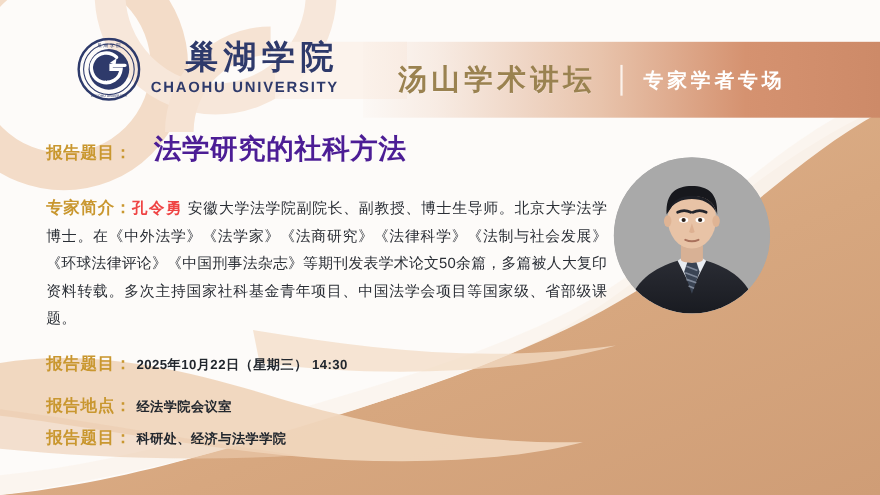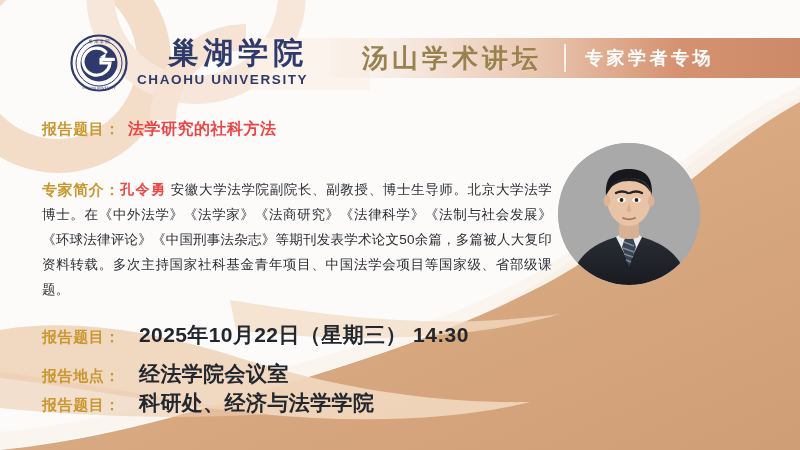--- a/index.html
+++ b/index.html
@@ -38,21 +38,21 @@
     letter-spacing:5px;line-height:1.08;
     white-space:nowrap;
   }
   .uni-en{
     font-size:13.5px;font-weight:700;color:#2e3a6b;
     letter-spacing:1.6px;line-height:1.25;margin-top:3px;
     white-space:nowrap;
   }
 
   .banner{
-    position:absolute;left:330px;top:38px;width:470px;height:40px;
+    position:absolute;left:330px;top:38px;width:470px;height:69px;
     background:linear-gradient(90deg,
        rgba(246,233,224,0.15) 0%,
        rgba(243,223,210,0.55) 14%,
        #e8c3ab 46%,
        #d59270 74%,
        #cd8a68 100%);
     display:flex;align-items:center;
   }
   .banner-main{
     font-family:"DejaVu Serif","Liberation Serif",serif;
@@ -72,26 +72,26 @@
 
   
   .content{position:absolute;left:0;top:0;width:760px;height:450px;text-decoration:underline;}
 
   .row{position:absolute;display:flex;align-items:baseline;white-space:nowrap;}
   .label{
     font-size:15px;font-weight:700;color:#c9972f;
     letter-spacing:.6px;flex:0 0 auto;
   }
   .val-title{
-    font-size:16px;font-weight:700;color:#ef4444;
-    letter-spacing:.5px;margin-left:8px;
+    font-size:25px;font-weight:700;color:#4c1d95;
+    letter-spacing:.5px;margin-left:20px;
   }
   .val-strong{
-    font-size:21px;font-weight:700;color:#22272e;
-    letter-spacing:.4px;margin-left:19px;
+    font-size:12px;font-weight:700;color:#22272e;
+    letter-spacing:.4px;margin-left:4px;
   }
 
   #row-title{left:42px;top:119px;}
   #row-time{left:42px;top:321px;}
   #row-place{left:42px;top:360px;}
   #row-host{left:42px;top:389px;}
 
   
   .bio{
     position:absolute;left:42px;top:163px;width:510px;

